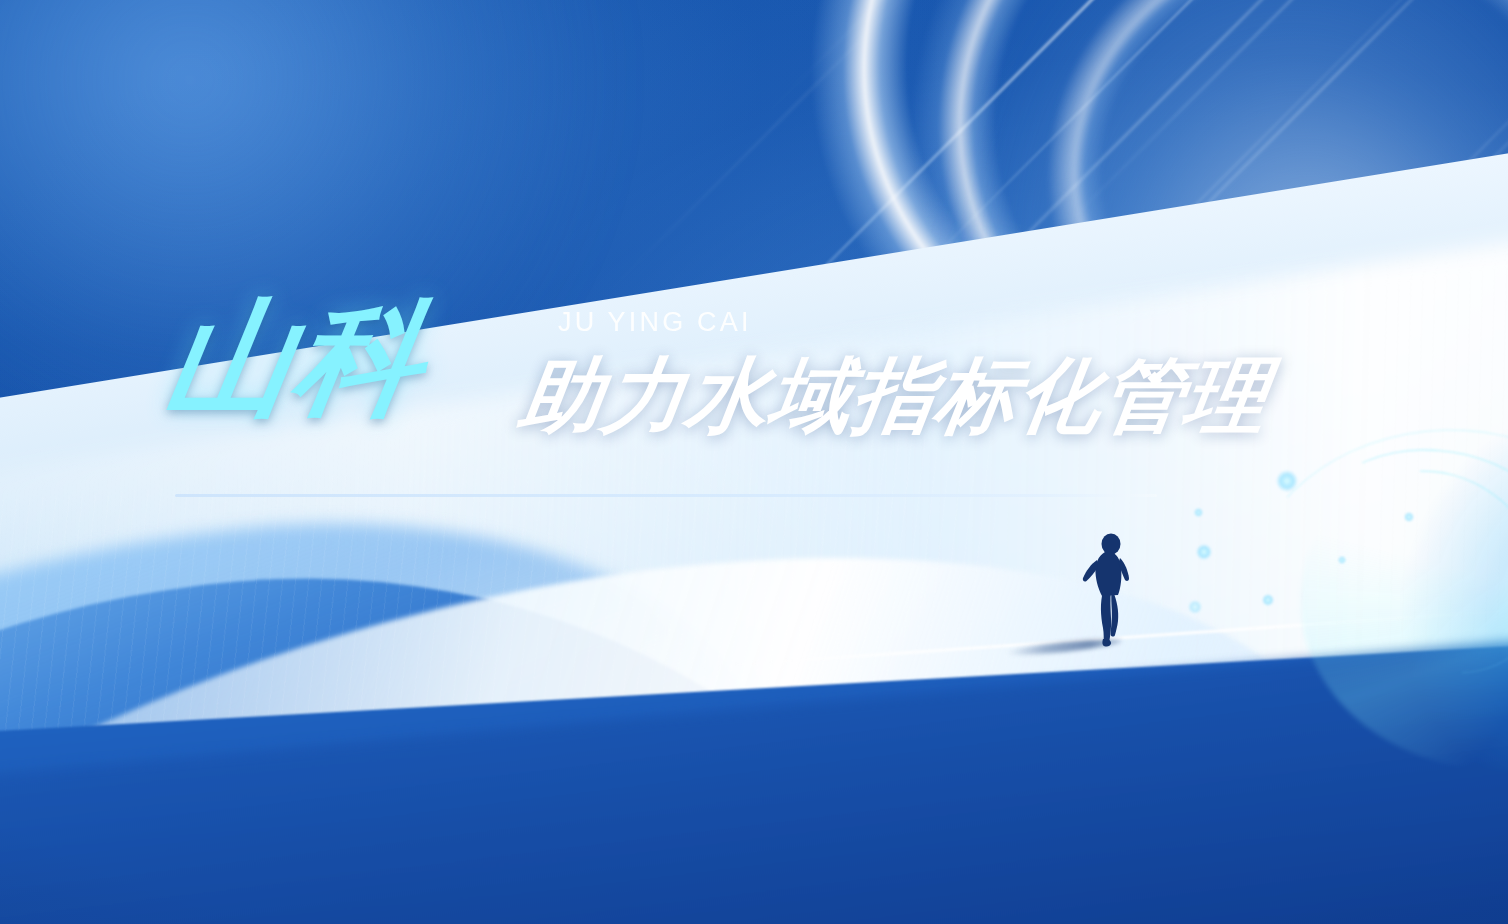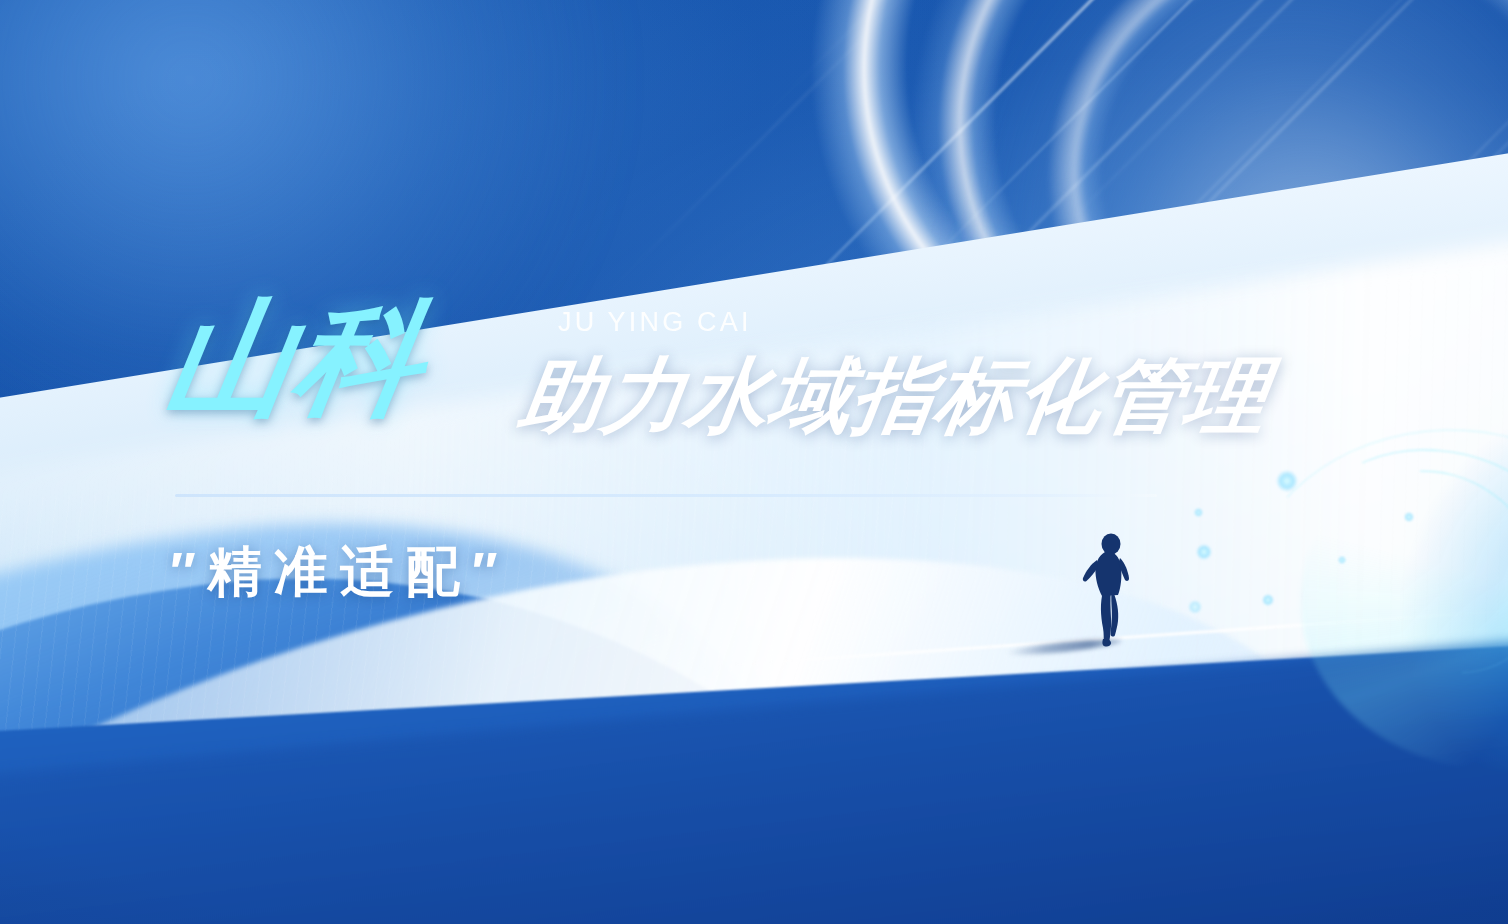--- a/index.html
+++ b/index.html
@@ -380,16 +380,15 @@
     </svg>
   </div>
 
   <div class="layer vignette"></div>
 
   <div class="content">
     <div class="logo">山科</div>
     <div class="pinyin">JU YING CAI</div>
     <div class="headline">助力水域指标化管理</div>
     <div class="divider"></div>
-    <div class="tagline">″精准适配″</div>
   </div>
 
 </div>
 
 </body></html>

